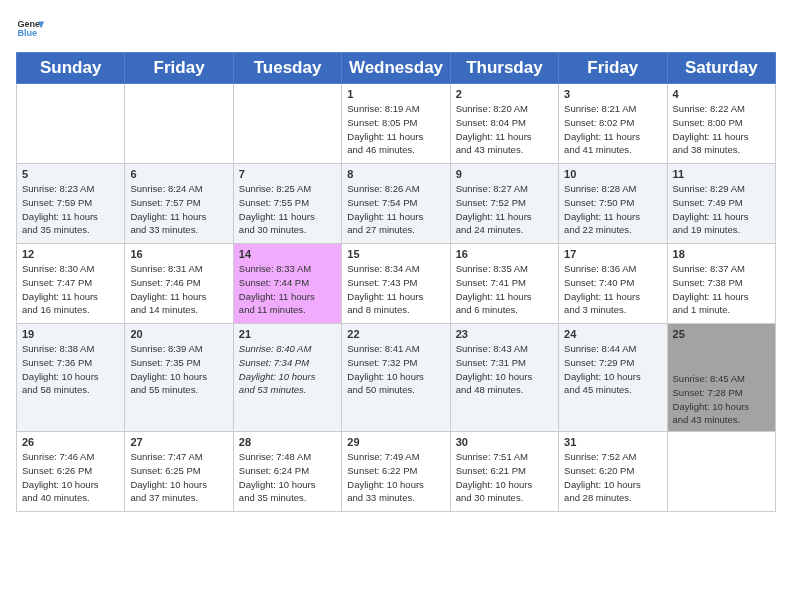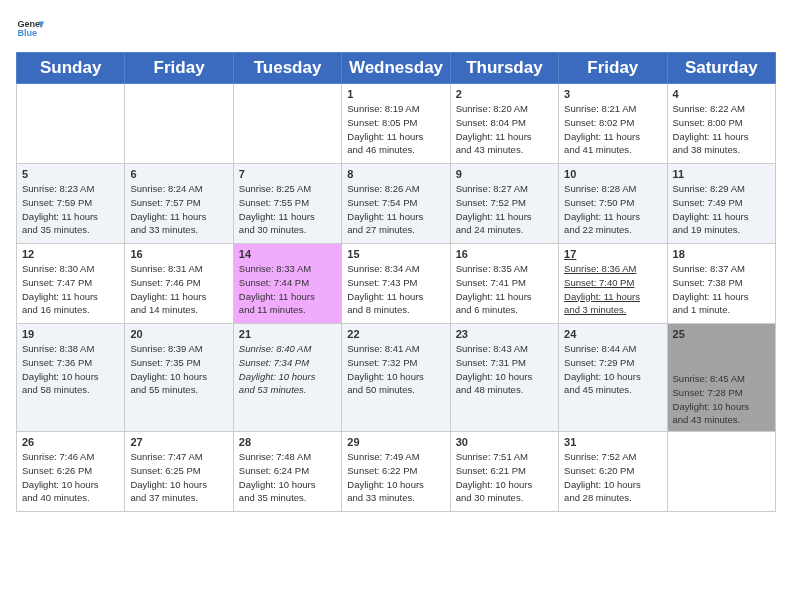--- a/index.html
+++ b/index.html
@@ -226,21 +226,21 @@
 Daylight: 11 hours
 and 8 minutes.</div>
         </td>
         <td style="background-color: rgb(255, 255, 255);">
           <span class="day-num">16</span>
           <div class="day-info" style="white-space: pre-line;">Sunrise: 8:35 AM
 Sunset: 7:41 PM
 Daylight: 11 hours
 and 6 minutes.</div>
         </td>
-        <td style="background-color: rgb(255, 255, 255); text-decoration: underline;">
+        <td style="background-color: rgb(255, 255, 255);">
           <span class="day-num">17</span>
           <div class="day-info" style="white-space: pre-line;">Sunrise: 8:36 AM
 Sunset: 7:40 PM
 Daylight: 11 hours
 and 3 minutes.</div>
         </td>
         <td style="background-color: rgb(255, 255, 255);">
           <span class="day-num">18</span>
           <div class="day-info" style="white-space: pre-line;">Sunrise: 8:37 AM
 Sunset: 7:38 PM

